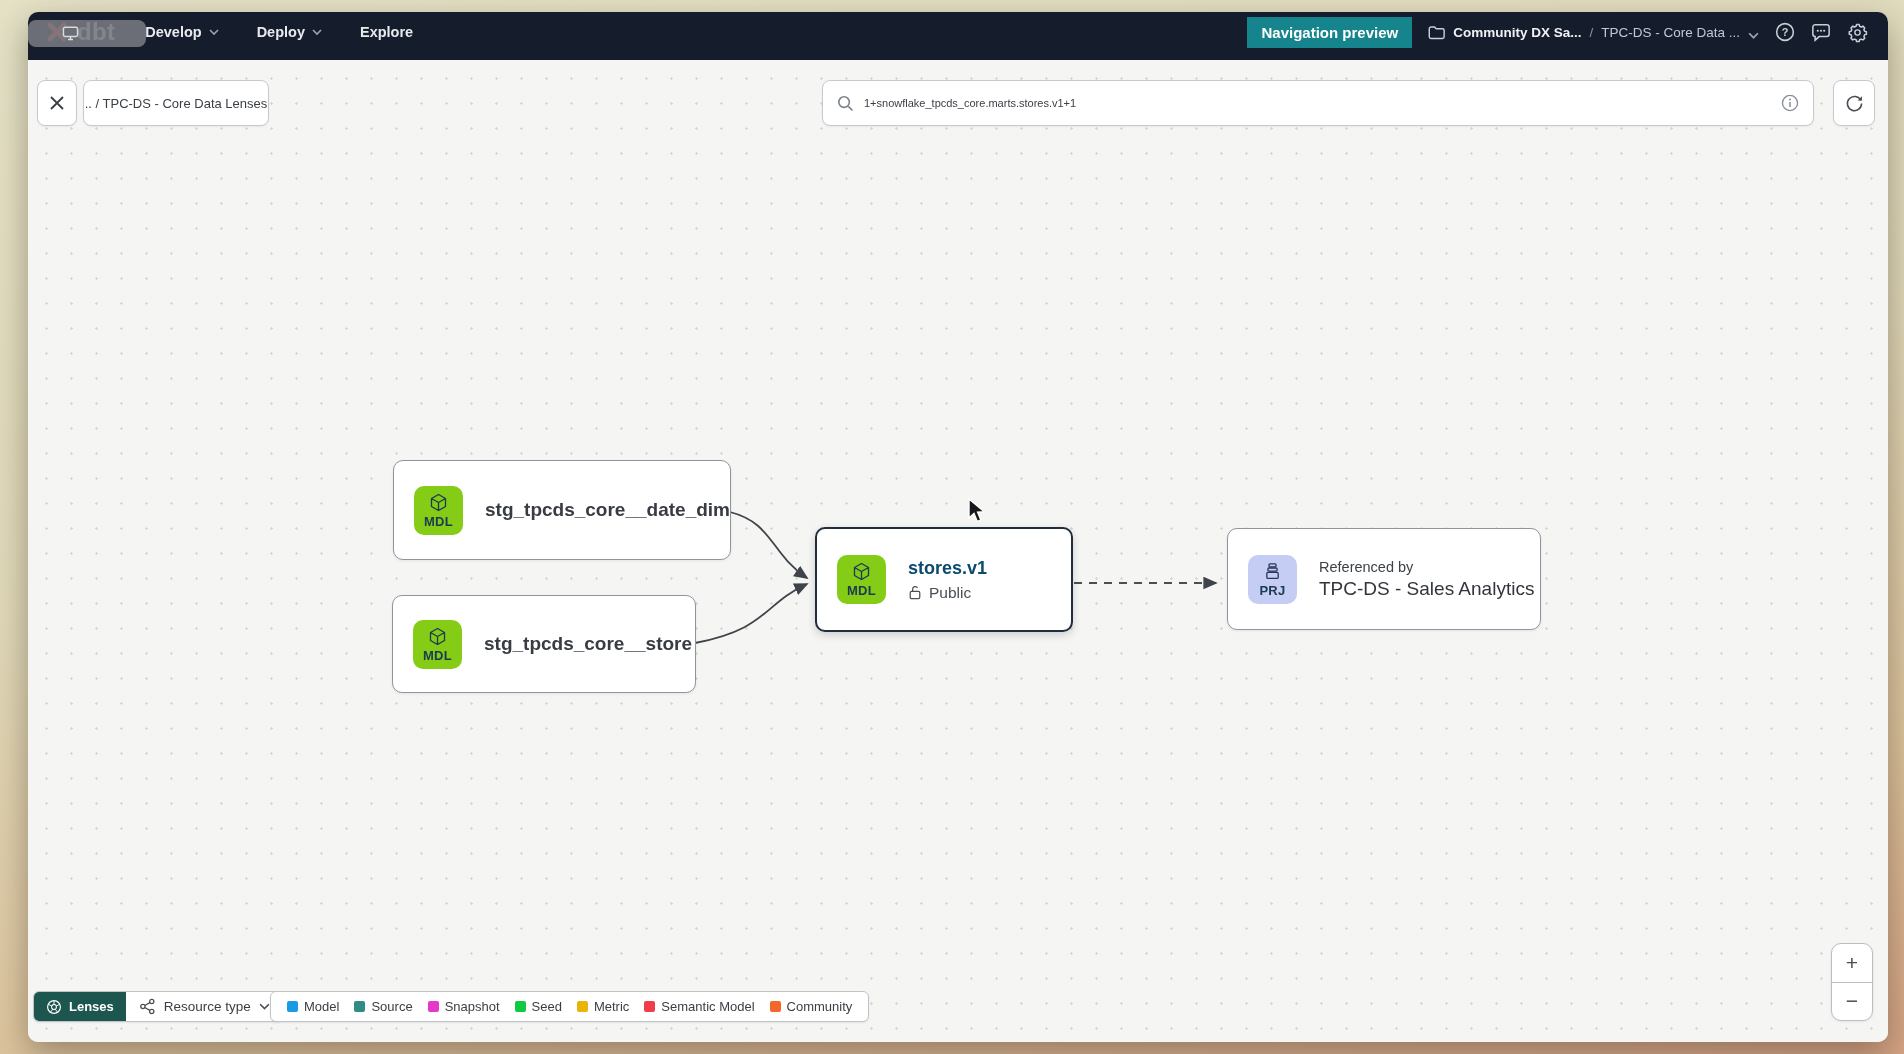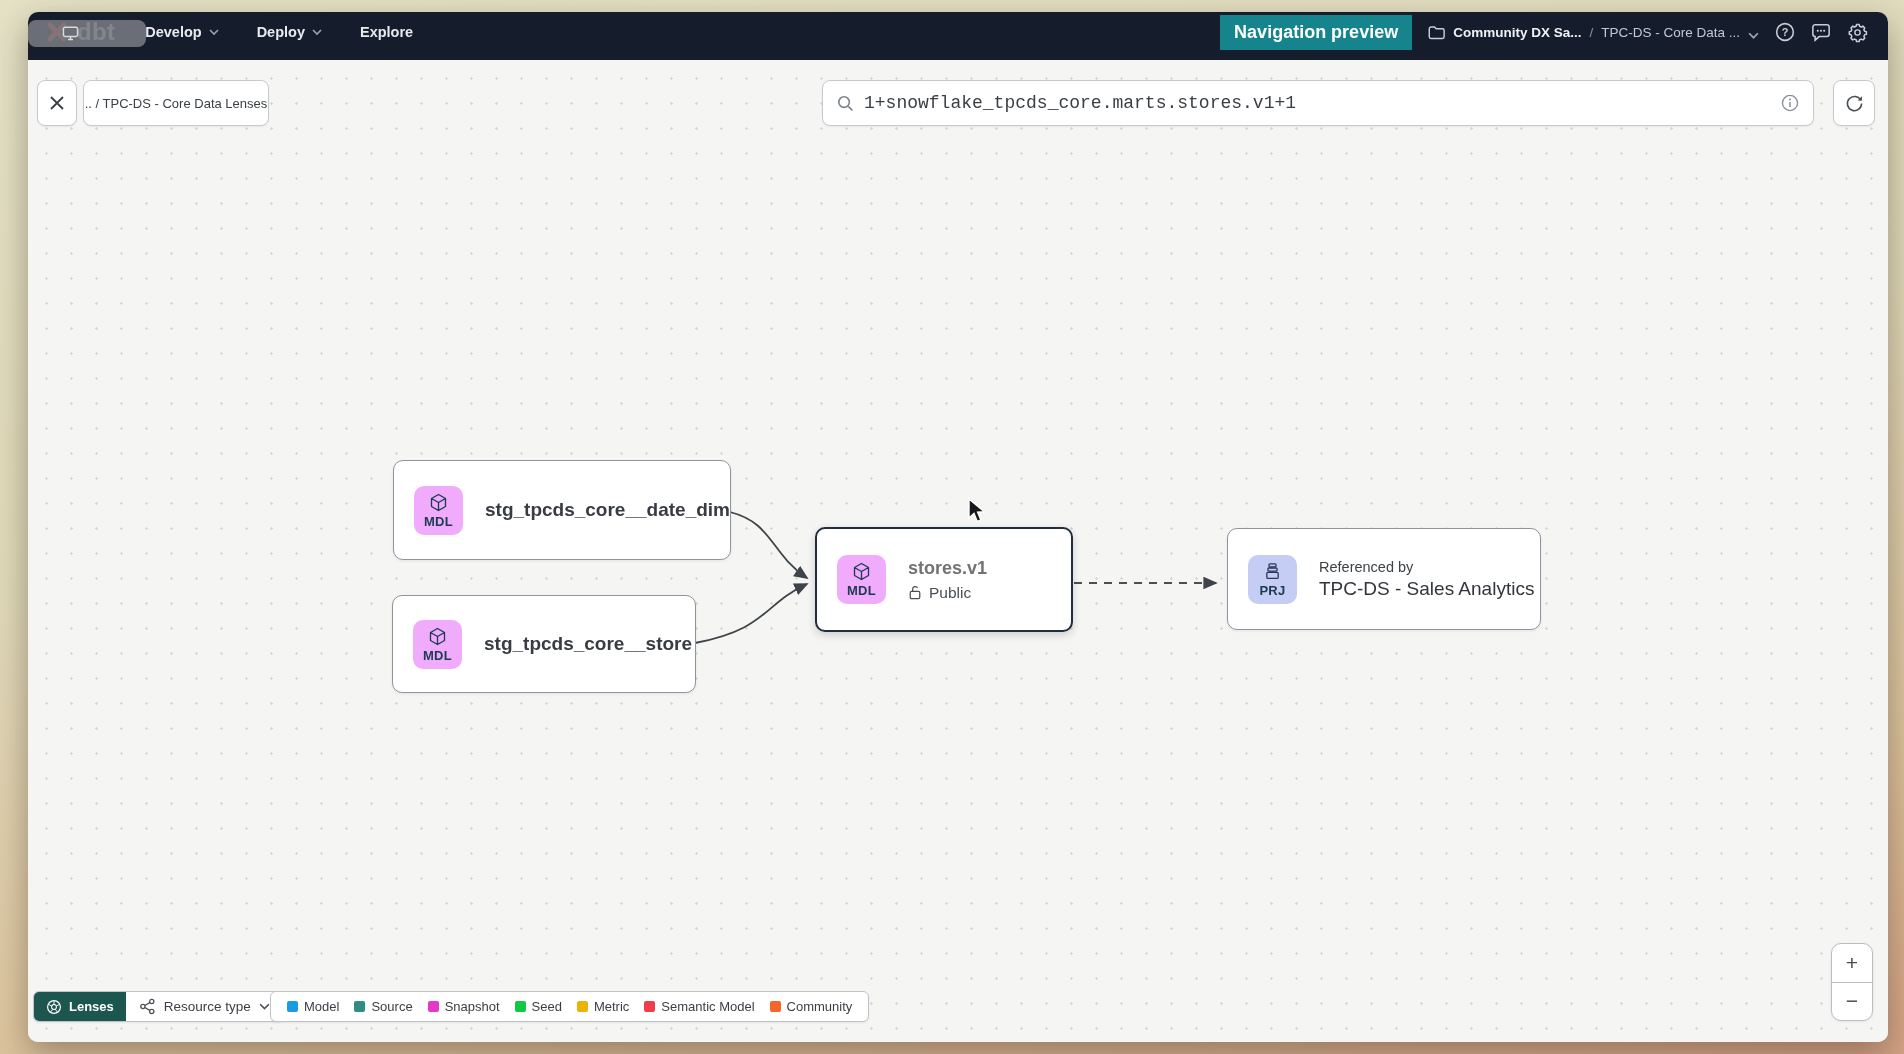--- a/index.html
+++ b/index.html
@@ -22,21 +22,21 @@
   #top-nav {
     position:absolute; left:0; top:0; right:0; height:48px;
     background:#151c2b; display:flex; align-items:center; padding:0 20px 8px 16px;
   }
   .logo-wrap { display:flex; align-items:center; gap:7px; }
   .logo-text { color:#fff; font-size:24px; font-weight:bold; letter-spacing:.3px; }
   .nav-menus { display:flex; align-items:center; gap:38px; margin-left:30px; }
   .nav-menu { display:flex; align-items:center; gap:7px; color:#e8eaee; font-size:14.5px; font-weight:bold; cursor:pointer; }
   .nav-right { margin-left:auto; display:flex; align-items:center; gap:16px; }
   .preview-btn {
-    background:#16848c; color:#fff; font-size:18px; font-weight:bold;
+    background:#16848c; color:#fff; font-size:15px; font-weight:bold;
     padding:7px 14px; border-radius:0; border:none; cursor:pointer;
   }
   .crumb { display:flex; align-items:flex-end; gap:8px; font-size:13.5px; }
   .crumb .proj { color:#f0f1f4; font-weight:bold; }
   .crumb .sep  { color:#8b93a1; }
   .crumb .sect { color:#c3c8d1; }
   .nav-icon { color:#c9ced6; display:flex; align-items:center; }
 
   
   #canvas {
@@ -47,41 +47,41 @@
   }
   .chip {
     background:#fff; border:1px solid #c6cacf; border-radius:8px;
     display:flex; align-items:center; justify-content:center;
     box-shadow:0 1px 2px rgba(20,25,35,.06);
   }
   #close-btn   { left:9px;  top:20px; width:40px;  height:46px; cursor:pointer; }
   #path-chip   { left:55px; top:20px; width:186px; height:46px; font-size:13px; color:#3a3f45; cursor:pointer; }
   #search-box  { left:794px; top:20px; width:992px; height:46px; justify-content:flex-start; padding:0 14px; gap:10px; }
   #search-box input {
-    border:none; outline:none; flex:1; font-size:18px; color:#3a3f45;
-    font-family:Liberation Mono, monospace; background:transparent;
+    border:none; outline:none; flex:1; font-size:11px; color:#3a3f45;
+    font-family:Liberation Sans, sans-serif; background:transparent;
   }
   #refresh-btn { left:1805px; top:20px; width:42px; height:46px; cursor:pointer; }
 
   
   .node {
     position:absolute; background:#fff; border:1.5px solid #8f959c; border-radius:10px;
     display:flex; align-items:center; padding:0 18px 0 20px; gap:22px;
     box-shadow:0 1px 3px rgba(20,25,35,.08); cursor:pointer;
   }
   .node.selected { border:2.5px solid #1f2d3d; box-shadow:0 3px 8px rgba(20,25,35,.18); }
   .badge {
     width:49px; height:49px; border-radius:10px; flex:0 0 auto;
     display:flex; flex-direction:column; align-items:center; justify-content:center; gap:1px;
   }
-  .badge-mdl { background:#f0abfc; }
+  .badge-mdl { background:#84cc16; }
   .badge-prj { background:#c6cdf5; }
   .badge-code { font-size:13px; font-weight:bold; color:#1c3a51; letter-spacing:.3px; }
   .node-label { font-size:19px; font-weight:600; color:#383c42; white-space:nowrap; }
-  .node-title { font-size:18px; font-weight:bold; color:#737373; }
+  .node-title { font-size:18px; font-weight:bold; color:#0c4a6e; }
   .node-sub { display:flex; align-items:center; gap:7px; margin-top:5px; color:#4a4f55; font-size:15.5px; }
   .node-kicker { font-size:14.5px; color:#3d4248; }
   .node-big { font-size:19px; color:#32363c; margin-top:3px; font-weight:500; white-space:nowrap; }
 
   
   .footer-group {
     position:absolute; left:5px; top:931px; height:31px; display:flex;
     border:1px solid #c0c4c9; border-radius:6px; overflow:hidden; background:#fff;
     box-shadow:0 1px 2px rgba(20,25,35,.07);
   }

